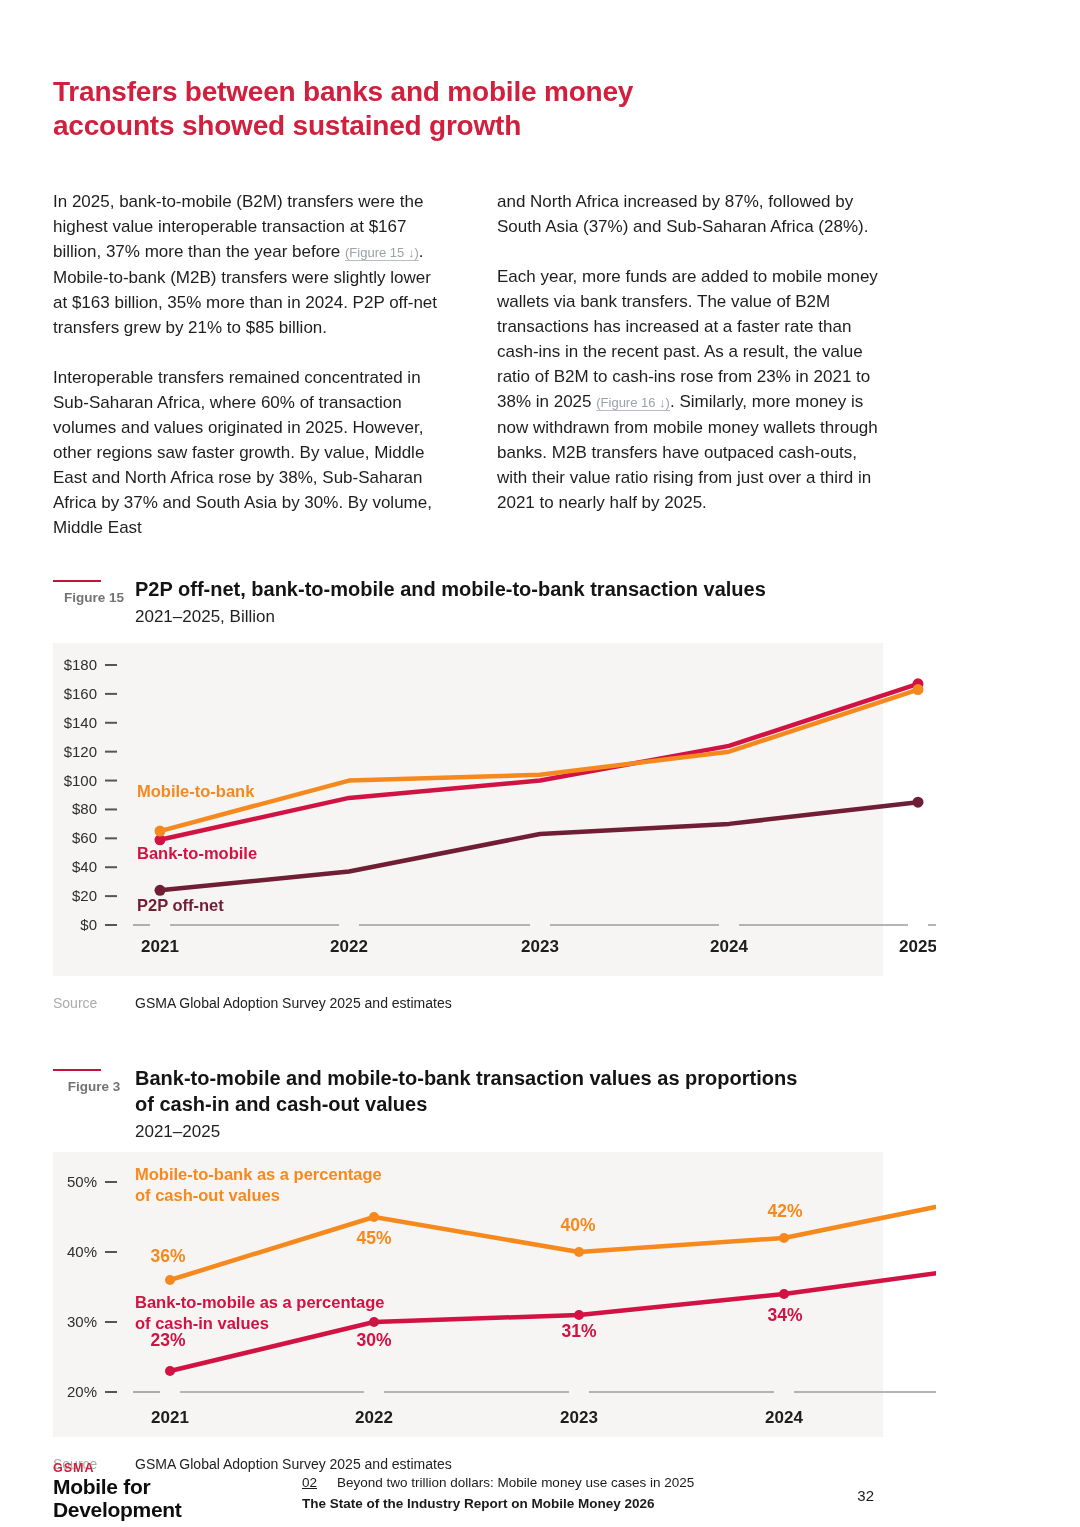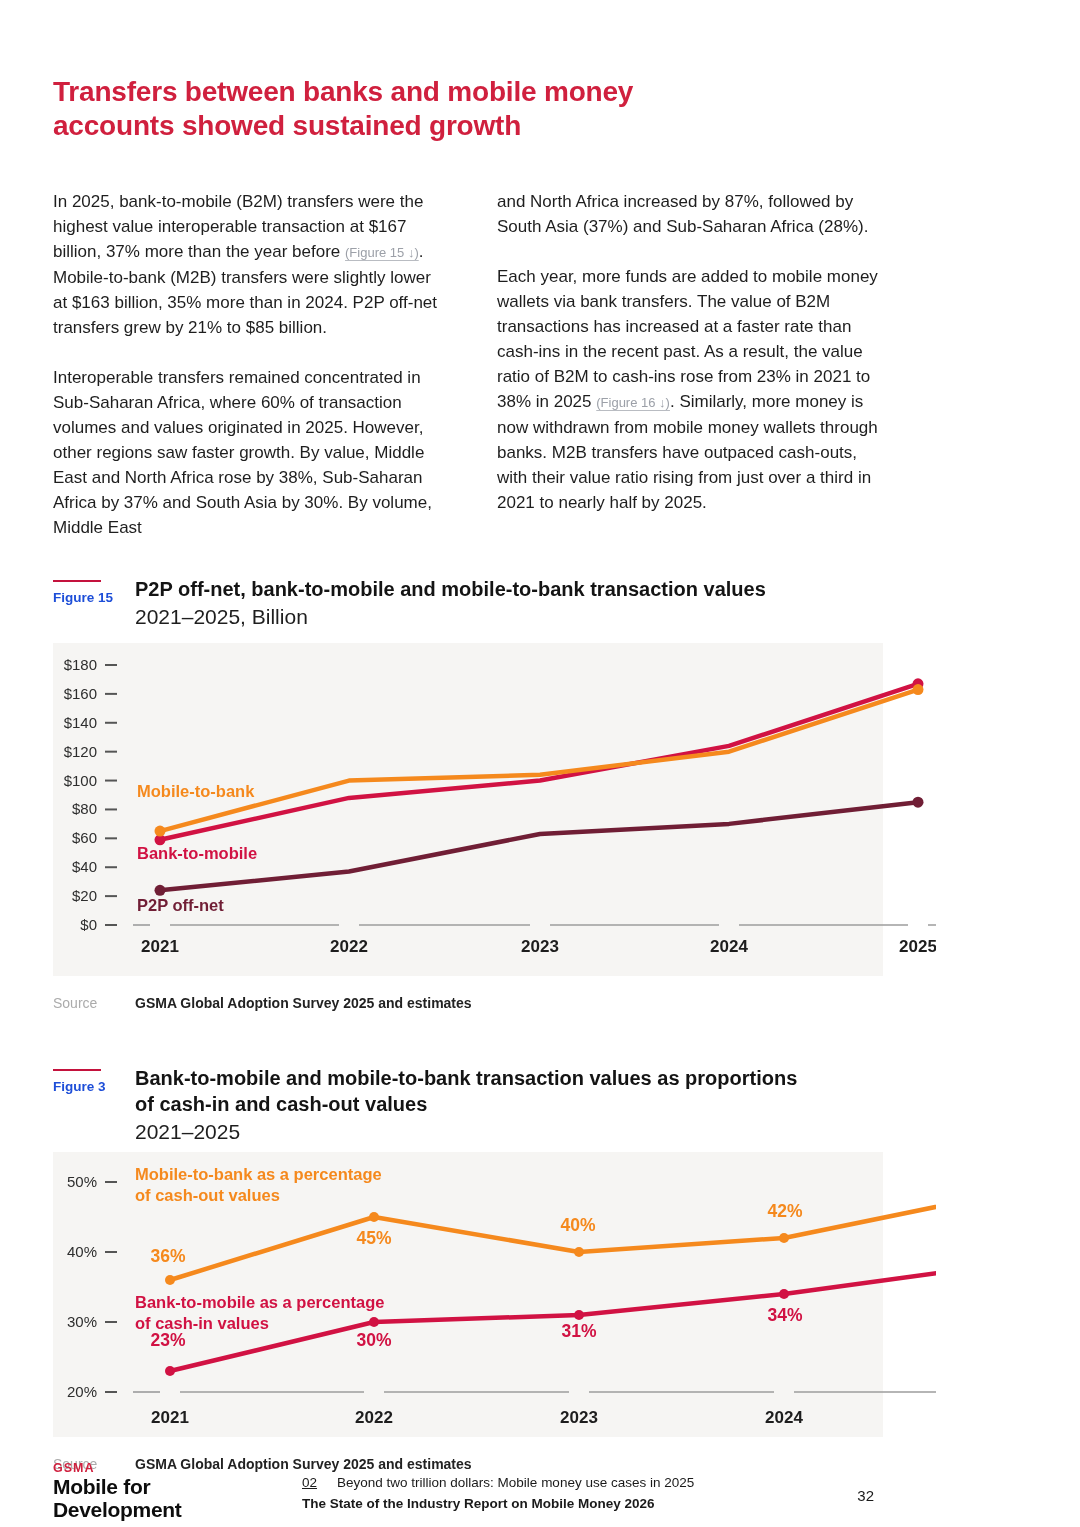--- a/index.html
+++ b/index.html
@@ -9,28 +9,28 @@
   h1 span{display:block;}
   .cols{display:flex;gap:58px;margin-top:46px;}
   .col{flex:1 1 0;font-size:17px;line-height:25px;color:#1e1e1e;}
   .col p{margin:0;}
   .col p + p{margin-top:25px;}
   .figlink{color:#9CA0A8;font-size:13px;text-decoration:underline;text-underline-offset:3px;
            text-decoration-color:#b9bcc2;white-space:nowrap;cursor:pointer;}
   .fig-head{display:flex;margin-top:36px;}
   .fig-tag{width:82px;flex:0 0 82px;}
   .fig-rule{width:48px;height:2px;background:#C4123D;margin:4px 0 8px;}
-  .fig-label{color:#1d4ed8;font-weight:700;font-size:13.5px;}
+  .fig-label{color:#737373;font-weight:700;font-size:13.5px;text-align:center;}
   .fig-title{font-size:20px;line-height:26px;font-weight:700;color:#141414;}
-  .fig-sub{font-size:21px;line-height:24px;color:#1e1e1e;margin-top:3px;}
+  .fig-sub{font-size:17px;line-height:24px;color:#1e1e1e;margin-top:3px;}
   .chart-panel{background:#F6F5F3;margin-top:14px;}
   .chart-panel svg{display:block;}
   .source-row{display:flex;margin-top:17px;font-size:14px;line-height:20px;}
   .source-label{width:82px;flex:0 0 82px;color:#ABABAB;}
-  .source-text{color:#222;font-weight:bold;}
+  .source-text{color:#222;}
   .fig-head.second{margin-top:52px;}
   .chart-panel.second{margin-top:8px;}
   .footer{position:absolute;left:53px;right:62px;top:1446px;display:flex;align-items:flex-start;}
   .logo{flex:0 0 249px;}
   .logo-gsma{color:#D0203E;font-weight:700;font-size:12.5px;letter-spacing:1px;}
   .logo-text{font-size:21px;line-height:23px;font-weight:700;color:#0d0d0d;letter-spacing:-0.3px;}
   .footer-center{flex:1 1 auto;padding-top:14px;font-size:13.5px;color:#1a1a1a;}
   .chapter-line .num{display:inline-block;margin-right:20px;text-decoration:underline;}
   .report-line{font-weight:700;margin-top:6px;}
   .page-num{flex:0 0 auto;padding-top:26px;font-size:15px;color:#1a1a1a;}

